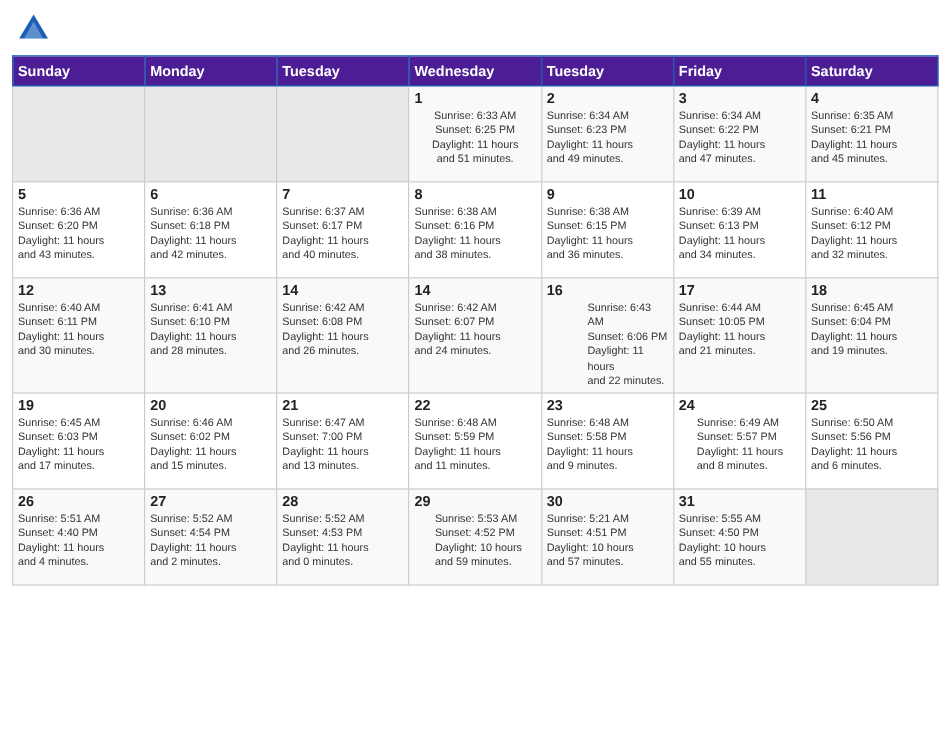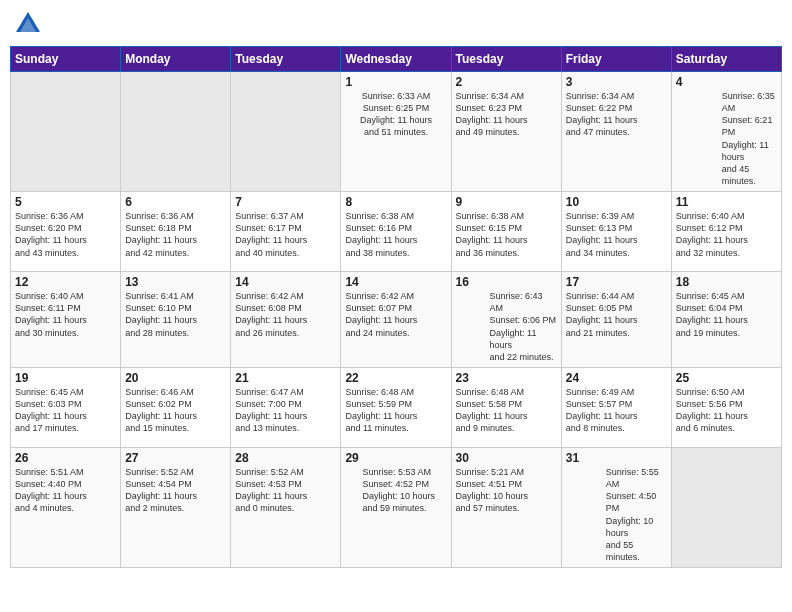--- a/index.html
+++ b/index.html
@@ -152,21 +152,21 @@
         </td>
         <td>
           <span class="day-num">3</span>
           <div class="cell-text" style="white-space: pre-line;">Sunrise: 6:34 AM
 Sunset: 6:22 PM
 Daylight: 11 hours
 and 47 minutes.</div>
         </td>
         <td>
           <span class="day-num">4</span>
-          <div class="cell-text" style="white-space: pre-line; margin-left: 46px;">Sunrise: 6:35 AM
+          <div class="cell-text" style="white-space: pre-line;">Sunrise: 6:35 AM
 Sunset: 6:21 PM
 Daylight: 11 hours
 and 45 minutes.</div>
         </td>
       </tr>
       <tr>
         <td>
           <span class="day-num">5</span>
           <div class="cell-text" style="white-space: pre-line;">Sunrise: 6:36 AM
 Sunset: 6:20 PM
@@ -248,21 +248,21 @@
         <td>
           <span class="day-num">16</span>
           <div class="cell-text" style="white-space: pre-line; margin-left: 34px;">Sunrise: 6:43 AM
 Sunset: 6:06 PM
 Daylight: 11 hours
 and 22 minutes.</div>
         </td>
         <td>
           <span class="day-num">17</span>
           <div class="cell-text" style="white-space: pre-line;">Sunrise: 6:44 AM
-Sunset: 6:05 PM
+Sunset: 10:05 PM
 Daylight: 11 hours
 and 21 minutes.</div>
         </td>
         <td>
           <span class="day-num">18</span>
           <div class="cell-text" style="white-space: pre-line;">Sunrise: 6:45 AM
 Sunset: 6:04 PM
 Daylight: 11 hours
 and 19 minutes.</div>
         </td>
@@ -298,21 +298,21 @@
         </td>
         <td>
           <span class="day-num">23</span>
           <div class="cell-text" style="white-space: pre-line;">Sunrise: 6:48 AM
 Sunset: 5:58 PM
 Daylight: 11 hours
 and 9 minutes.</div>
         </td>
         <td>
           <span class="day-num">24</span>
-          <div class="cell-text" style="white-space: pre-line;">Sunrise: 6:49 AM
+          <div class="cell-text" style="white-space: pre-line; margin-left: 15px;">Sunrise: 6:49 AM
 Sunset: 5:57 PM
 Daylight: 11 hours
 and 8 minutes.</div>
         </td>
         <td>
           <span class="day-num">25</span>
           <div class="cell-text" style="white-space: pre-line;">Sunrise: 6:50 AM
 Sunset: 5:56 PM
 Daylight: 11 hours
 and 6 minutes.</div>
@@ -349,21 +349,21 @@
         </td>
         <td>
           <span class="day-num">30</span>
           <div class="cell-text" style="white-space: pre-line;">Sunrise: 5:21 AM
 Sunset: 4:51 PM
 Daylight: 10 hours
 and 57 minutes.</div>
         </td>
         <td>
           <span class="day-num">31</span>
-          <div class="cell-text" style="white-space: pre-line; margin-left: 40px;">Sunrise: 5:55 AM
+          <div class="cell-text" style="white-space: pre-line;">Sunrise: 5:55 AM
 Sunset: 4:50 PM
 Daylight: 10 hours
 and 55 minutes.</div>
         </td>
         <td class="empty-cell"></td>
       </tr>
     </tbody>
 </table>
 
 </body></html>

